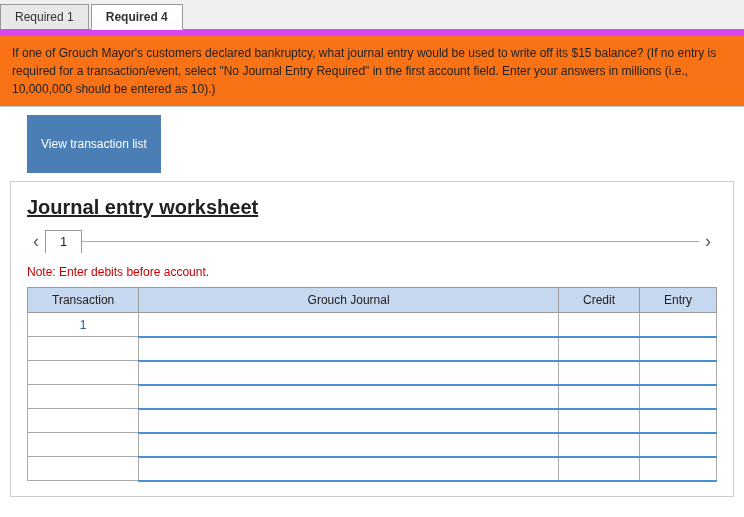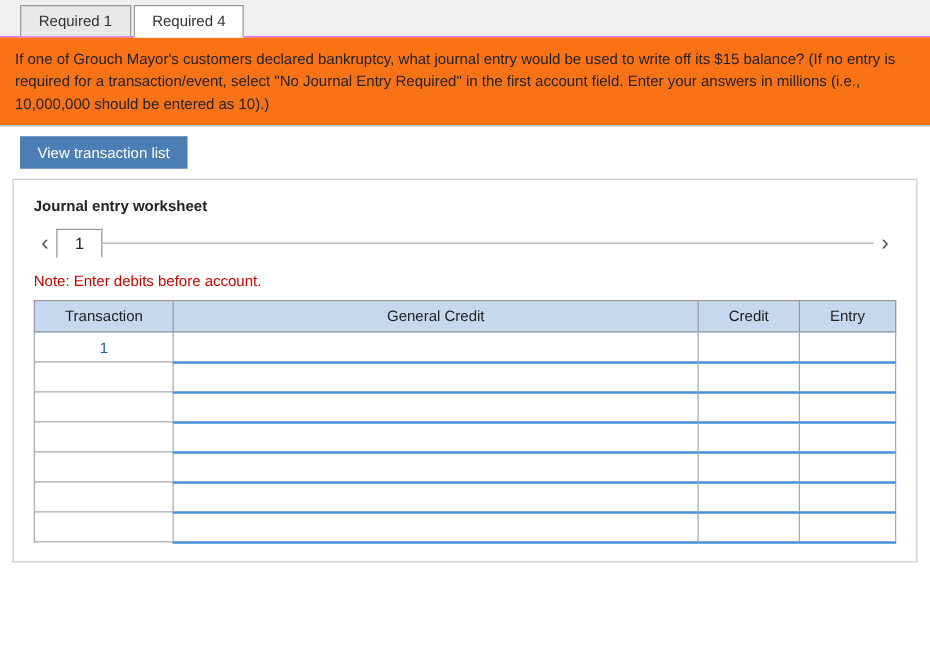--- a/index.html
+++ b/index.html
@@ -8,76 +8,77 @@
       font-size: 13px;
       background: #fff;
       color: #222;
       width: 744px;
       min-height: 517px;
     }
 
     
     .tabs {
       display: flex;
-      border-bottom: 1px solid #d946ef;
+      border-bottom: 7px solid #d946ef;
       background: #f0f0f0;
       padding-top: 4px;
-      padding-left: 16px;
+      padding-left: 0;
     }
     .tab {
       padding: 5px 14px;
       border: 1px solid #999;
       border-bottom: none;
       background: #e8e8e8;
       margin-right: 2px;
       cursor: pointer;
       font-size: 12px;
       color: #333;
     }
     .tab.active {
       background: #fff;
-      font-weight: normal;
+      font-weight: bold;
       border-bottom: 1px solid #fff;
       margin-bottom: -1px;
     }
 
     
     .info-box {
       background: #f97316;
       padding: 8px 12px;
       font-size: 12px;
       line-height: 1.5;
       color: #222;
       border-bottom: 1px solid #b0c8e0;
     }
 
     
     .btn-transaction {
       background: #4a7eb5;
       color: #fff;
       border: none;
-      padding: 6px 14px;
+      padding: 22px 14px;
       font-size: 12px;
       cursor: pointer;
-      margin: 8px 16px;
+      margin: 8px 27px;
       display: inline-block;
     }
 
     
     .worksheet-card {
       border: 1px solid #ccc;
       margin: 0 10px 10px 10px;
       padding: 14px 16px 14px 16px;
       background: #fff;
     }
 
     .worksheet-title {
-      font-size: 12px;
+      font-size: 20px;
       font-weight: bold;
       margin-bottom: 10px;
+      text-decoration: underline;
     }
 
     
     .page-nav {
       display: flex;
       align-items: center;
       margin-bottom: 12px;
     }
     .page-nav-arrow {
       font-size: 18px;
@@ -194,21 +195,21 @@
     <span class="page-nav-arrow">›</span>
   </div>
 
 
   <div class="note">Note: Enter debits before account.</div>
 
   <table class="journal-table">
     <thead>
       <tr>
         <th>Transaction</th>
-        <th>General Credit</th>
+        <th>Grouch Journal</th>
         <th>Credit</th>
         <th>Entry</th>
       </tr>
     </thead>
     <tbody id="journal-tbody">
     <tr>
           <td class="transaction-cell" style="color: rgb(26, 95, 168);">1</td>
           <td class="input-cell"><input type="text" style=""></td>
           <td class="input-cell"><input type="text" style=""></td>
           <td class="input-cell"><input type="text" style=""></td>

